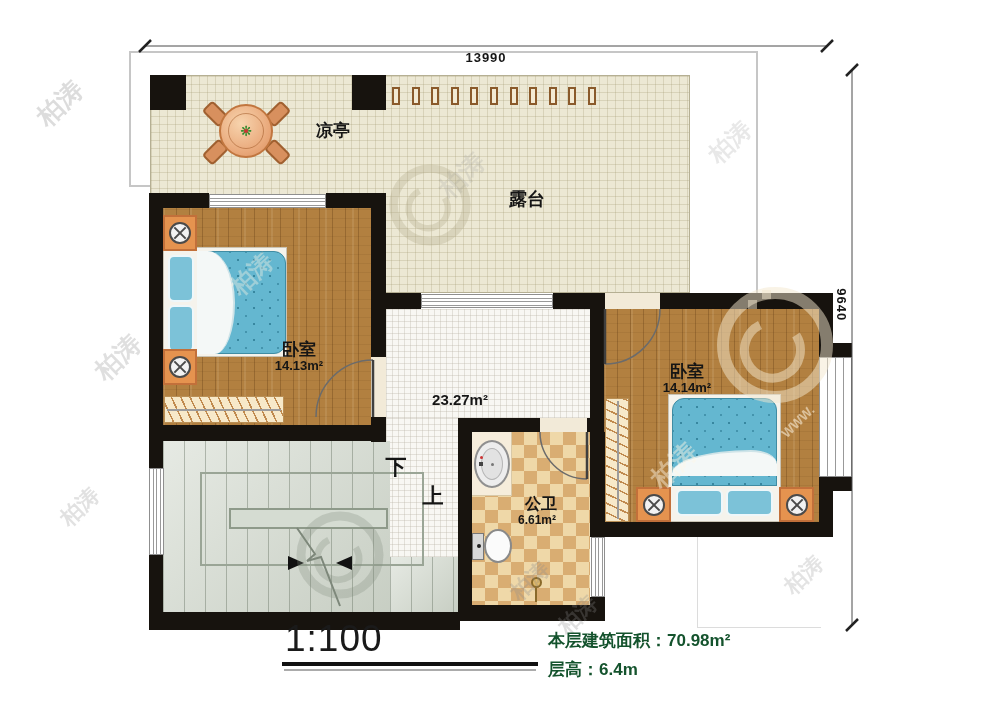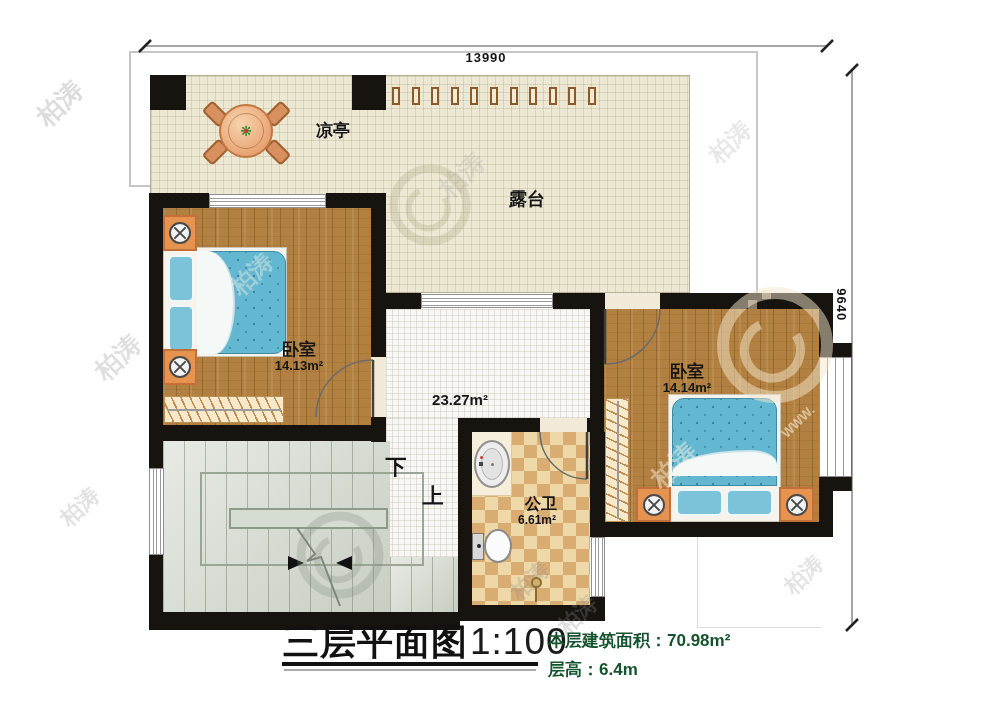--- a/index.html
+++ b/index.html
@@ -257,21 +257,20 @@
   <div class="lbl" style="left:261px;top:359px;width:76px;font-size:13px;">14.13m²</div>
   <div class="lbl" style="left:420px;top:392px;width:80px;font-size:15px;">23.27m²</div>
   <div class="lbl" style="left:655px;top:363px;width:64px;font-size:17px;">卧室</div>
   <div class="lbl" style="left:649px;top:381px;width:76px;font-size:13px;">14.14m²</div>
   <div class="lbl" style="left:511px;top:496px;width:60px;font-size:16px;">公卫</div>
   <div class="lbl" style="left:509px;top:514px;width:56px;font-size:12px;">6.61m²</div>
   <div class="lbl" style="left:383px;top:456px;width:26px;font-size:21px;">下</div>
   <div class="lbl" style="left:420px;top:485px;width:26px;font-size:21px;">上</div>
 
   <div class="title-wrap">
-    <span class="title-zh">三层平面图</span>
     <span class="title-scale">1:100</span>
   </div>
   <div class="abs" style="left:282px;top:662px;width:256px;height:4px;background:#111;"></div>
   <div class="abs" style="left:284px;top:669px;width:252px;height:2px;background:#ababab;"></div>
   <div class="info-line" style="left:548px;top:629px;">本层建筑面积：70.98m²</div>
   <div class="info-line" style="left:548px;top:658px;">层高：6.4m</div>
 
 </div>
 
 </body></html>

